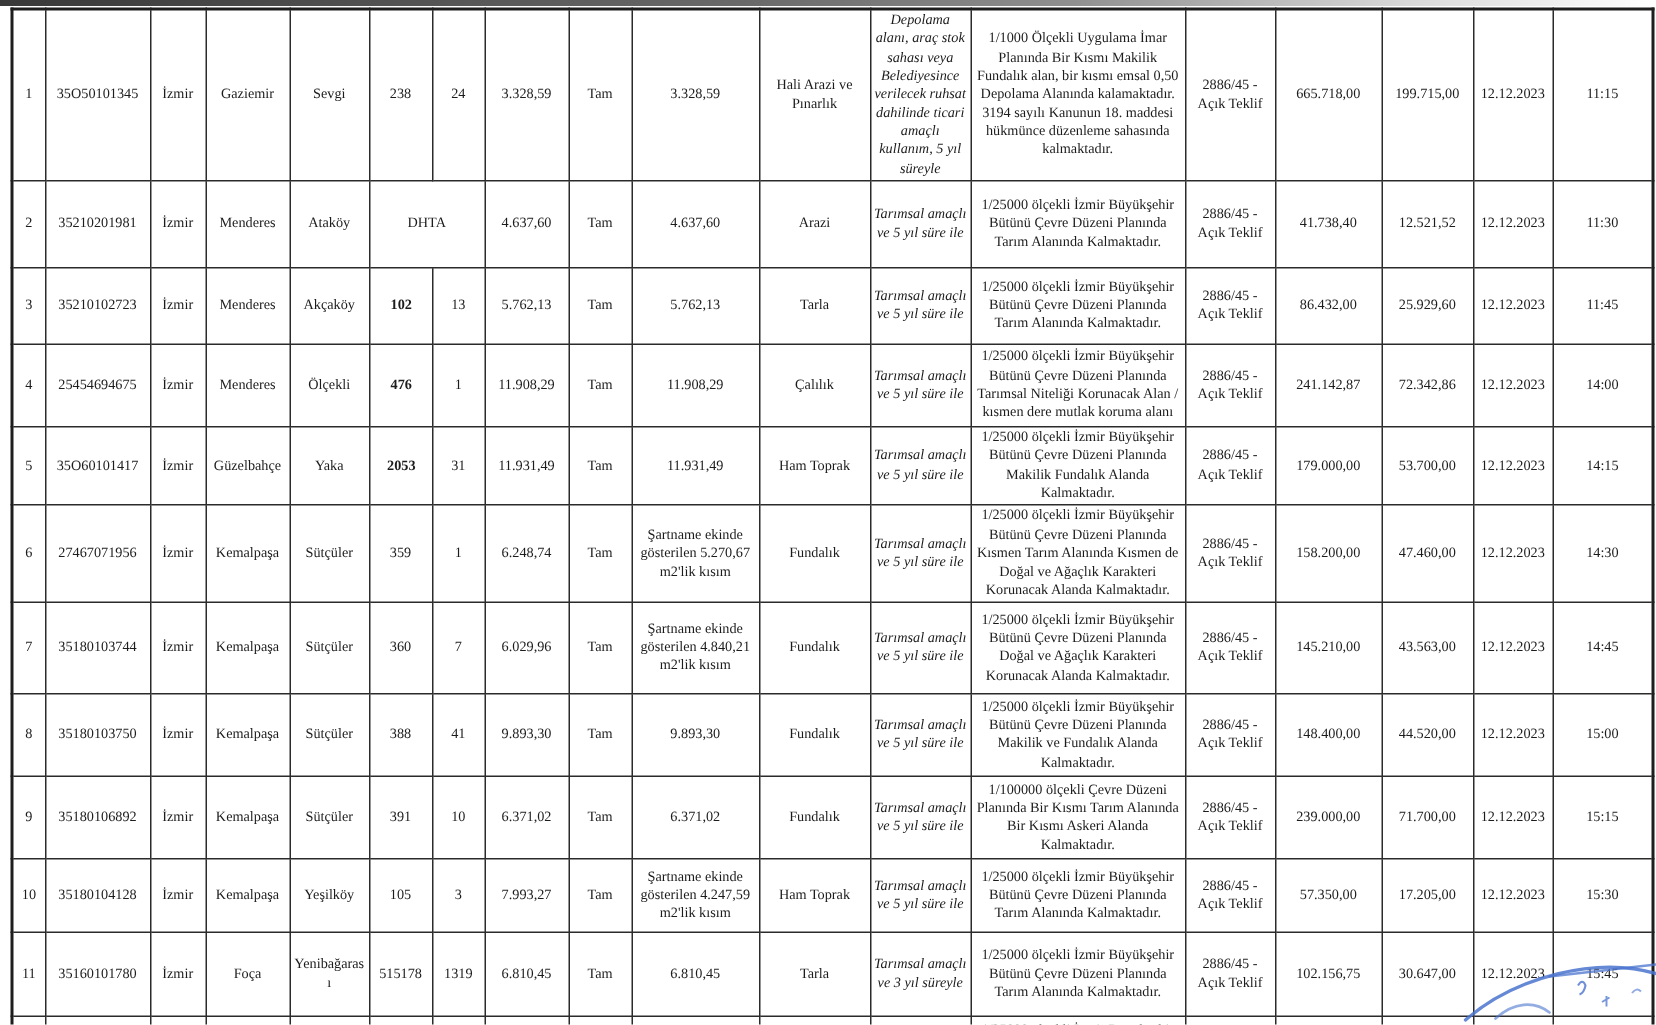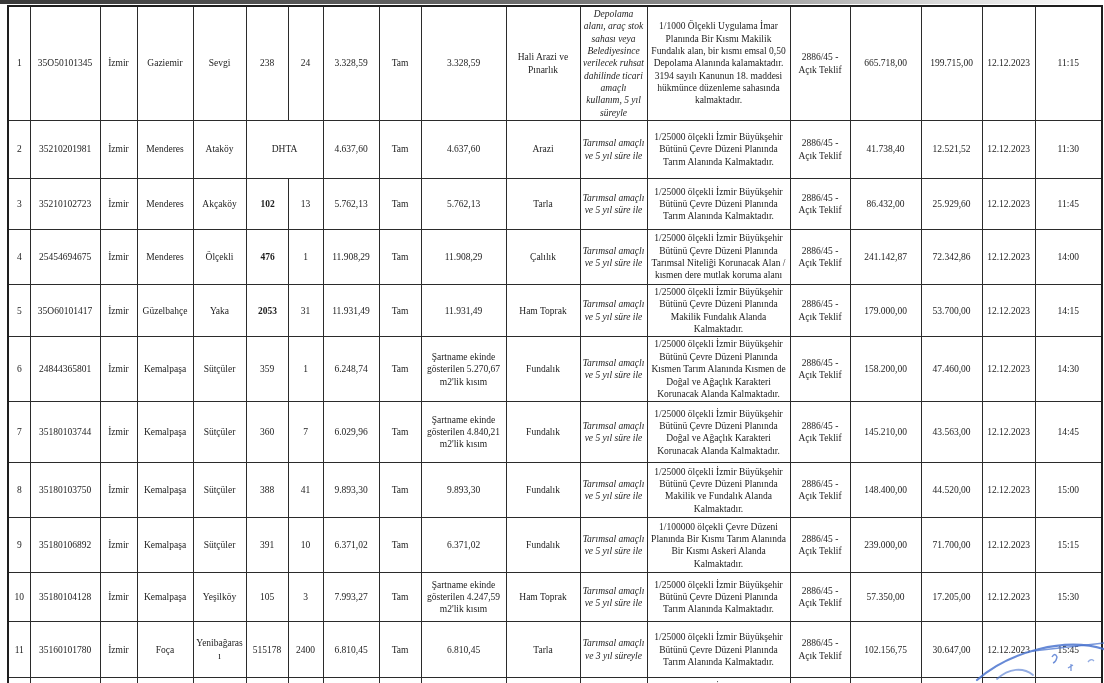--- a/index.html
+++ b/index.html
@@ -152,21 +152,21 @@
         <td class="c-usage">Tarımsal amaçlı ve 5 yıl süre ile</td>
         <td class="c-zoning">1/25000 ölçekli İzmir Büyükşehir Bütünü Çevre Düzeni Planında Makilik Fundalık Alanda Kalmaktadır.</td>
         <td class="c-tender">2886/45 - Açık Teklif</td>
         <td class="c-price">179.000,00</td>
         <td class="c-deposit">53.700,00</td>
         <td class="c-date">12.12.2023</td>
         <td class="c-time">14:15</td>
       </tr>
       <tr>
         <td class="c-no" style="height: 57px;">6</td>
-        <td class="c-file">24844365801</td>
+        <td class="c-file">27467071956</td>
         <td class="c-prov">İzmir</td>
         <td class="c-dist">Kemalpaşa</td>
         <td class="c-neigh">Sütçüler</td>
         <td class="c-block">359</td>
         <td class="c-parcel">1</td>
         <td class="c-area">6.248,74</td>
         <td class="c-share">Tam</td>
         <td class="c-sale">Şartname ekinde gösterilen 5.270,67 m2'lik kısım</td>
         <td class="c-type">Fundalık</td>
         <td class="c-usage">Tarımsal amaçlı ve 5 yıl süre ile</td>
@@ -257,21 +257,21 @@
         <td class="c-date">12.12.2023</td>
         <td class="c-time">15:30</td>
       </tr>
       <tr>
         <td class="c-no" style="height: 53px;">11</td>
         <td class="c-file">35160101780</td>
         <td class="c-prov">İzmir</td>
         <td class="c-dist">Foça</td>
         <td class="c-neigh">Yenibağarası</td>
         <td class="c-block">515178</td>
-        <td class="c-parcel">2400</td>
+        <td class="c-parcel">1319</td>
         <td class="c-area">6.810,45</td>
         <td class="c-share">Tam</td>
         <td class="c-sale">6.810,45</td>
         <td class="c-type">Tarla</td>
         <td class="c-usage">Tarımsal amaçlı ve 3 yıl süreyle</td>
         <td class="c-zoning">1/25000 ölçekli İzmir Büyükşehir Bütünü Çevre Düzeni Planında Tarım Alanında Kalmaktadır.</td>
         <td class="c-tender">2886/45 - Açık Teklif</td>
         <td class="c-price">102.156,75</td>
         <td class="c-deposit">30.647,00</td>
         <td class="c-date">12.12.2023</td>

